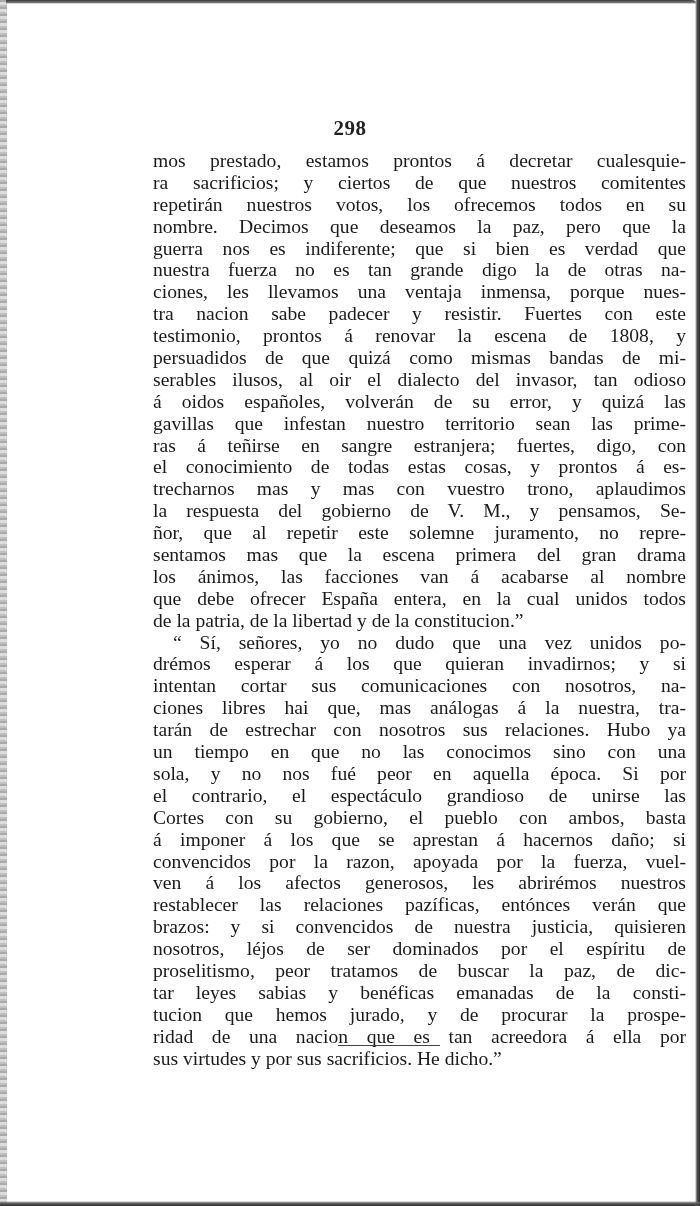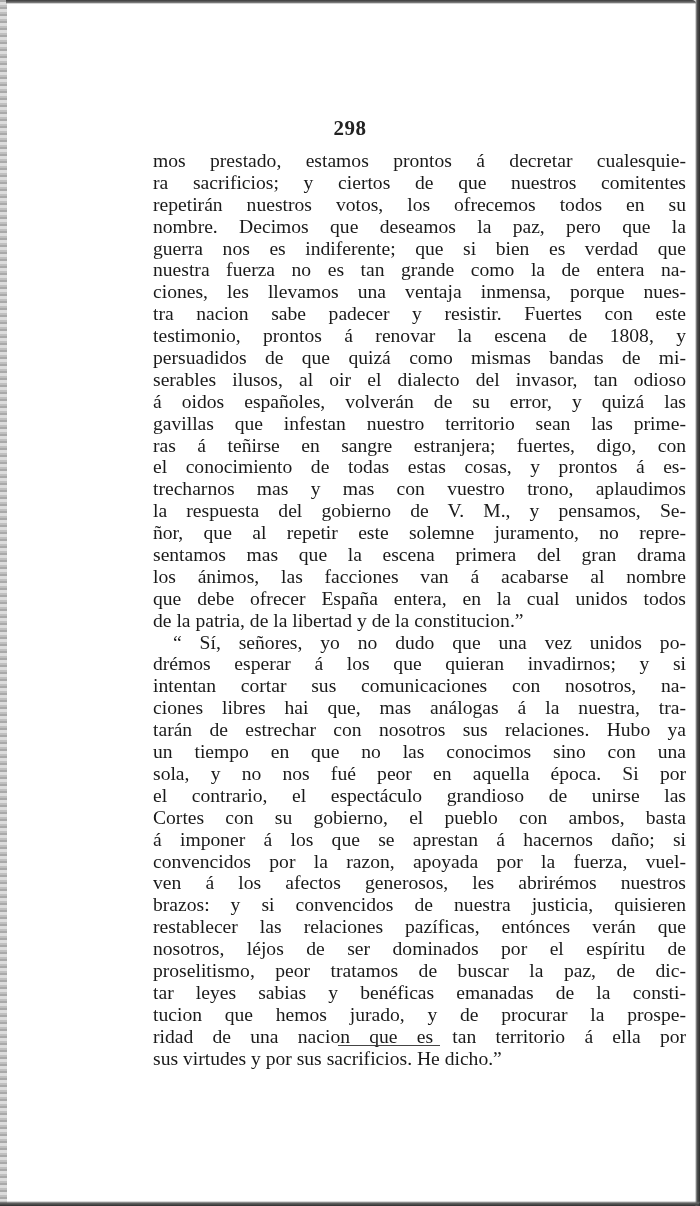--- a/index.html
+++ b/index.html
@@ -59,21 +59,21 @@
 
 <div class="page-number">298</div>
 
 <div class="body-text" id="body-text">
     <div>
       <span class="line">mos prestado, estamos prontos á decretar cualesquie-</span>
       <span class="line">ra sacrificios; y ciertos de que nuestros comitentes</span>
       <span class="line">repetirán nuestros votos, los ofrecemos todos en su</span>
       <span class="line">nombre. Decimos que deseamos la paz, pero que la</span>
       <span class="line">guerra nos es indiferente; que si bien es verdad que</span>
-      <span class="line">nuestra fuerza no es tan grande como la de entera na-</span>
+      <span class="line">nuestra fuerza no es tan grande digo la de otras na-</span>
       <span class="line">ciones, les llevamos una ventaja inmensa, porque nues-</span>
       <span class="line">tra nacion sabe padecer y resistir. Fuertes con este</span>
       <span class="line">testimonio, prontos á renovar la escena de 1808, y</span>
       <span class="line">persuadidos de que quizá como mismas bandas de mi-</span>
       <span class="line">serables ilusos, al oir el dialecto del invasor, tan odioso</span>
       <span class="line">á oidos españoles, volverán de su error, y quizá las</span>
       <span class="line">gavillas que infestan nuestro territorio sean las prime-</span>
       <span class="line">ras á teñirse en sangre estranjera; fuertes, digo, con</span>
       <span class="line">el conocimiento de todas estas cosas, y prontos á es-</span>
       <span class="line">trecharnos mas y mas con vuestro trono, aplaudimos</span>
@@ -90,24 +90,24 @@
       <span class="line">intentan cortar sus comunicaciones con nosotros, na-</span>
       <span class="line">ciones libres hai que, mas análogas á la nuestra, tra-</span>
       <span class="line">tarán de estrechar con nosotros sus relaciones. Hubo ya</span>
       <span class="line">un tiempo en que no las conocimos sino con una</span>
       <span class="line">sola, y no nos fué peor en aquella época. Si por</span>
       <span class="line">el contrario, el espectáculo grandioso de unirse las</span>
       <span class="line">Cortes con su gobierno, el pueblo con ambos, basta</span>
       <span class="line">á imponer á los que se aprestan á hacernos daño; si</span>
       <span class="line">convencidos por la razon, apoyada por la fuerza, vuel-</span>
       <span class="line">ven á los afectos generosos, les abrirémos nuestros</span>
+      <span class="line">restablecer las relaciones pazíficas, entónces verán que</span>
       <span class="line">brazos: y si convencidos de nuestra justicia, quisieren</span>
-      <span class="line">restablecer las relaciones pazíficas, entónces verán que</span>
       <span class="line">nosotros, léjos de ser dominados por el espíritu de</span>
       <span class="line">proselitismo, peor tratamos de buscar la paz, de dic-</span>
       <span class="line">tar leyes sabias y benéficas emanadas de la consti-</span>
       <span class="line">tucion que hemos jurado, y de procurar la prospe-</span>
-      <span class="line">ridad de una nacion que es tan territorio á ella por</span>
+      <span class="line">ridad de una nacion que es tan acreedora á ella por</span>
       <span class="line last">sus virtudes y por sus sacrificios. He dicho.”</span>
     </div>
   </div>
 
 <div class="end-rule"></div>
 
 </body></html>

